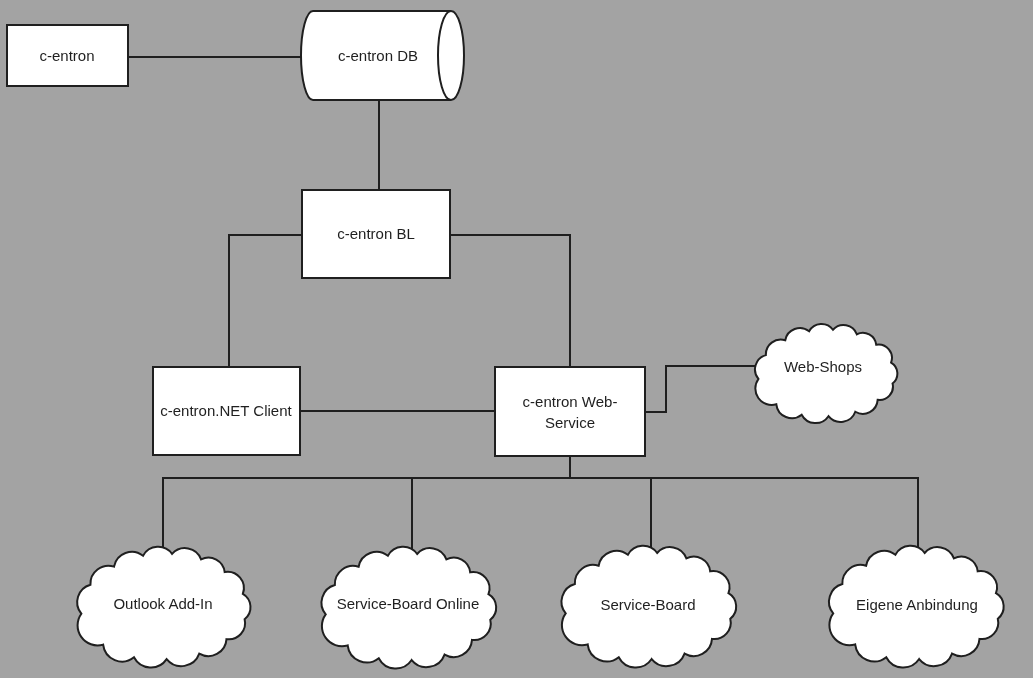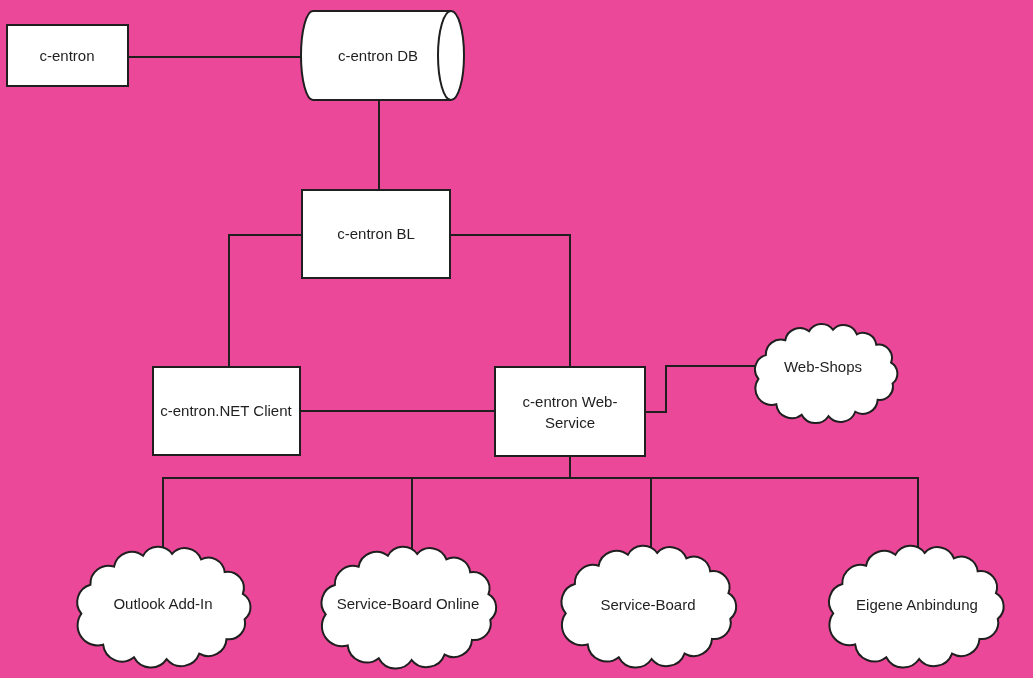--- a/index.html
+++ b/index.html
@@ -4,21 +4,21 @@
 <style>
   html, body {
     margin: 0;
     padding: 0;
     background: #ffffff;
   }
   #canvas-wrap {
     position: relative;
     width: 1033px;
     height: 678px;
-    background: #ec4899;
+    background: #a3a3a3;
     font-family: "Liberation Sans", sans-serif;
   }
   svg {
     display: block;
   }
   .connector {
     fill: none;
     stroke: #1f1f1f;
     stroke-width: 2;
   }

